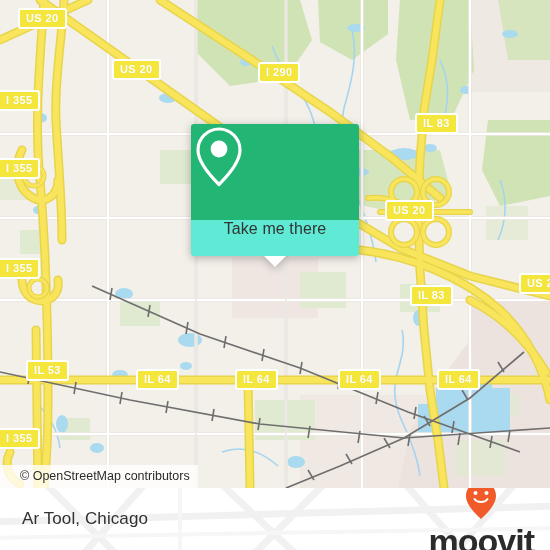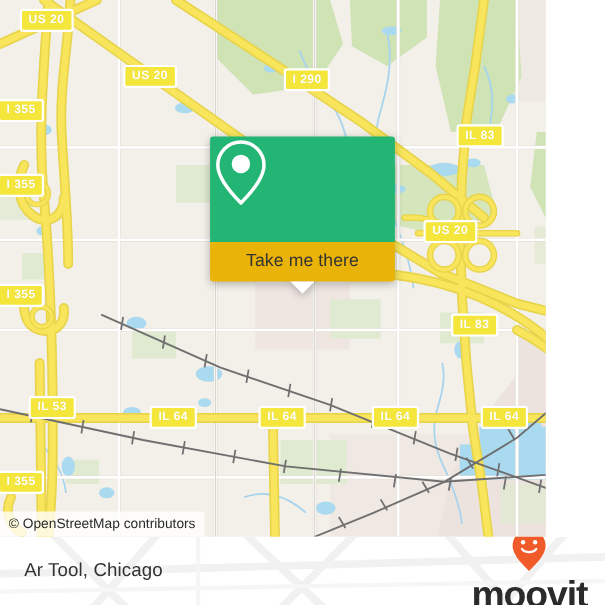--- a/index.html
+++ b/index.html
@@ -5,21 +5,21 @@
   html,body{margin:0;padding:0;}
   body{
     width:550px;height:550px;overflow:hidden;
     font-family:"Liberation Sans", sans-serif;
     background:#ffffff;
   }
   #app{position:relative;width:550px;height:550px;overflow:hidden;}
 
   
   #map{
-    position:absolute;left:0;top:0;width:496px;height:488px;
+    position:absolute;left:0;top:0;width:550px;height:488px;
     background:#f3efe9;overflow:hidden;
   }
   #map svg{position:absolute;left:0;top:0;}
 
   
   .shield{
     position:absolute;
     background:#f5e63c;
     border:2px solid #ffffff;
     border-radius:3px;
@@ -34,40 +34,40 @@
     box-sizing:border-box;
   }
 
   
   #attribution{
     position:absolute;left:0;bottom:0;
     background:rgba(255,255,255,.78);
     color:#2b2b2b;
     font-size:12.5px;
     line-height:18px;
-    padding:2px 8px 3px 8px;
+    padding:2px 8px 3px 20px;
     white-space:nowrap;
   }
 
   
   #card{
     position:absolute;left:191px;top:124px;width:168px;
     filter:drop-shadow(0 2px 4px rgba(0,0,0,.28));
   }
   #card-head{
     background:#22b573;
     height:96px;
     border-radius:3px 3px 0 0;
     display:flex;align-items:center;justify-content:center;
   }
   #card-foot{
-    background:#eab308;
+    background:#5eead4;
     height:36px;
     border-radius:0 0 3px 3px;
-    display:flex;align-items:center;justify-content:center;
+    display:flex;align-items:flex-start;justify-content:center;
     position:relative;
   }
   #card-foot-label{
     color:#333333;font-size:16px;letter-spacing:.1px;
   }
   #card-tail{
     position:absolute;left:50%;top:100%;
     margin-left:-11px;
     width:0;height:0;
     border-left:11px solid transparent;

